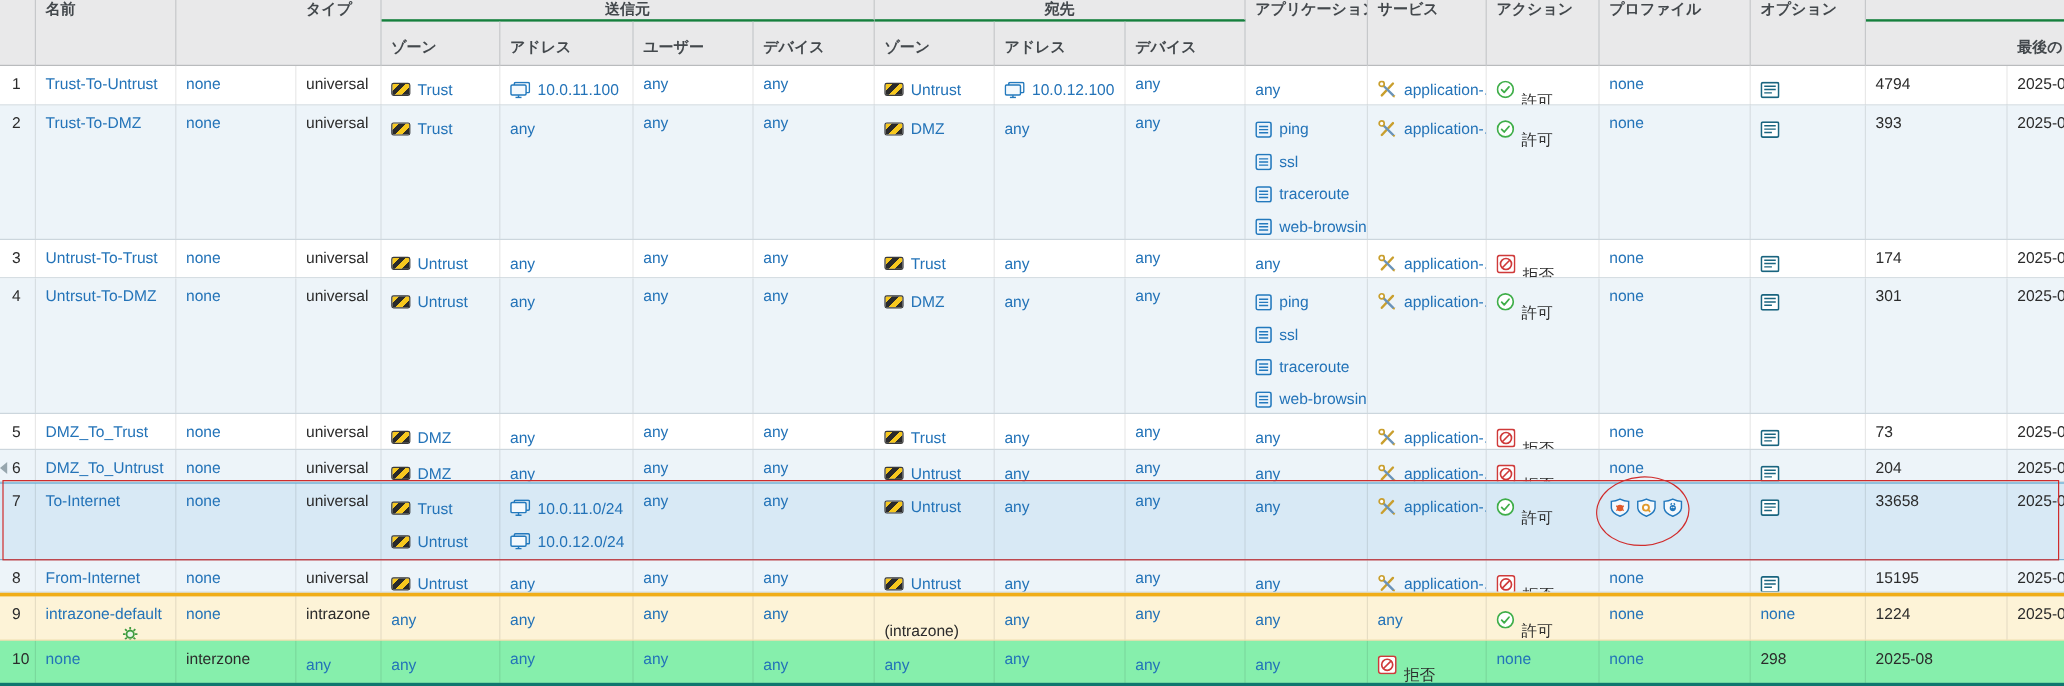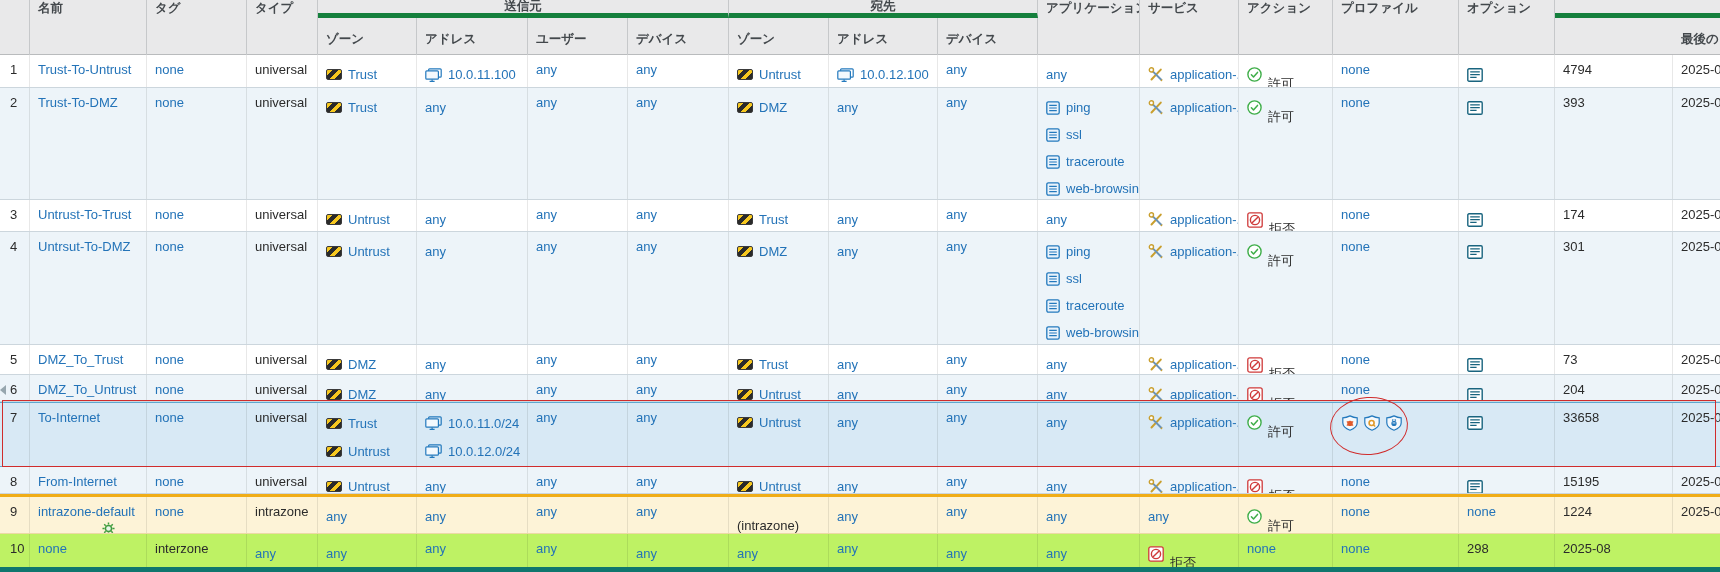--- a/index.html
+++ b/index.html
@@ -25,36 +25,36 @@
     grid-template-rows: 18px 37px;
     background: #e9e9ea;
     border-bottom: 1px solid #b9bbbd;
     color: #43484c;
     font-weight: bold;
     font-size: 12.5px;
   }
   #hdr > div { border-right: 1px solid #c6c8ca; }
   .hc { grid-row: 1 / 3; display:flex; align-items:flex-start; padding:0 8px 7px 8px; white-space:nowrap; overflow:hidden; }
   .hsub { grid-row: 2 / 3; display:flex; align-items:flex-end; padding:0 4px 7px 8px; white-space:nowrap; overflow:hidden; }
-  .hgroup { grid-row: 1 / 2; display:flex; align-items:center; justify-content:center; border-bottom:5px solid #15803d; font-weight:bold; }
+  .hgroup { grid-row: 1 / 2; display:flex; align-items:center; justify-content:center; border-bottom:2px solid #15803d; font-weight:bold; }
 
   
   .brow { position:relative; }
   .brow > div {
     border-right: 1px solid rgba(0,0,0,0.09);
     padding: 6px 8px 0 8px;
     white-space: nowrap;
     overflow: hidden;
     line-height: 17px;
   }
   .row-white  { background:#ffffff; border-bottom:1px solid #ccd6dd; }
   .row-alt    { background:#edf4f9; border-bottom:1px solid #ccd6dd; }
   .row-selected { background:#d8e9f5; border-top:1px solid #5fa8d0; border-bottom:1px solid #5fa8d0; }
   .row-yellow1 { background:#fdf3d7; border-top:3px solid #f0ad18; border-bottom:1px solid #ecd9a5; }
-  .row-yellow2 { background:#bef264; border-bottom:5px solid #0f766e; }
+  .row-yellow2 { background:#86efac; border-bottom:3px solid #0f766e; }
 
   .blue  { color:#2373b8; }
   .black { color:#2b2b2b;margin-top:17px; }
   .c-num { color:#2b2b2b; padding-left:10px !important; }
 
   .itemline { display:flex; align-items:center; gap:6px; height:27px; }
   .itemline.tall { height:28px; }
   .cellflex { display:flex; align-items:center; gap:6px; }
 
   
@@ -91,23 +91,20 @@
 </head>
 <body>
 
 <div id="stage">
 
   <div id="hdr" class="grid-row">
     <div class="hc" style="grid-column:1"></div>
     <div class="hc" style="grid-column:2">
         <span>名前</span>
       </div>
-    <div class="hc" style="grid-column:3">
-        <span>タグ</span>
-      </div>
     <div class="hc" style="grid-column:4">
         <span>タイプ</span>
       </div>
 
     <div class="hgroup" style="grid-column:5/9">
         <span>送信元</span>
       </div>
     <div class="hgroup" style="grid-column:9/12">
         <span>宛先</span>
       </div>

